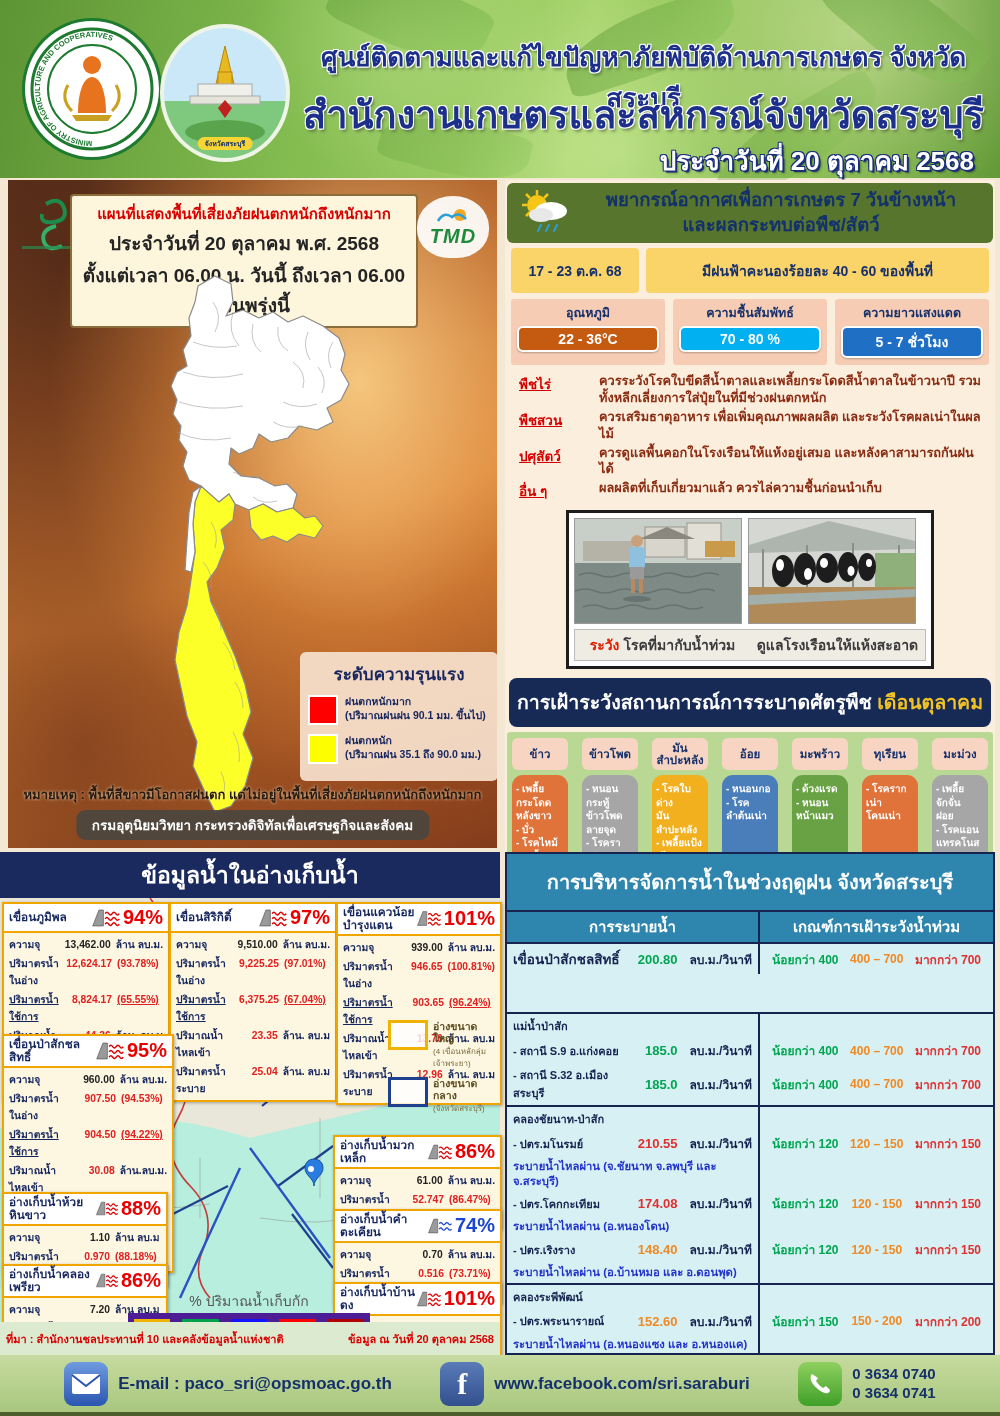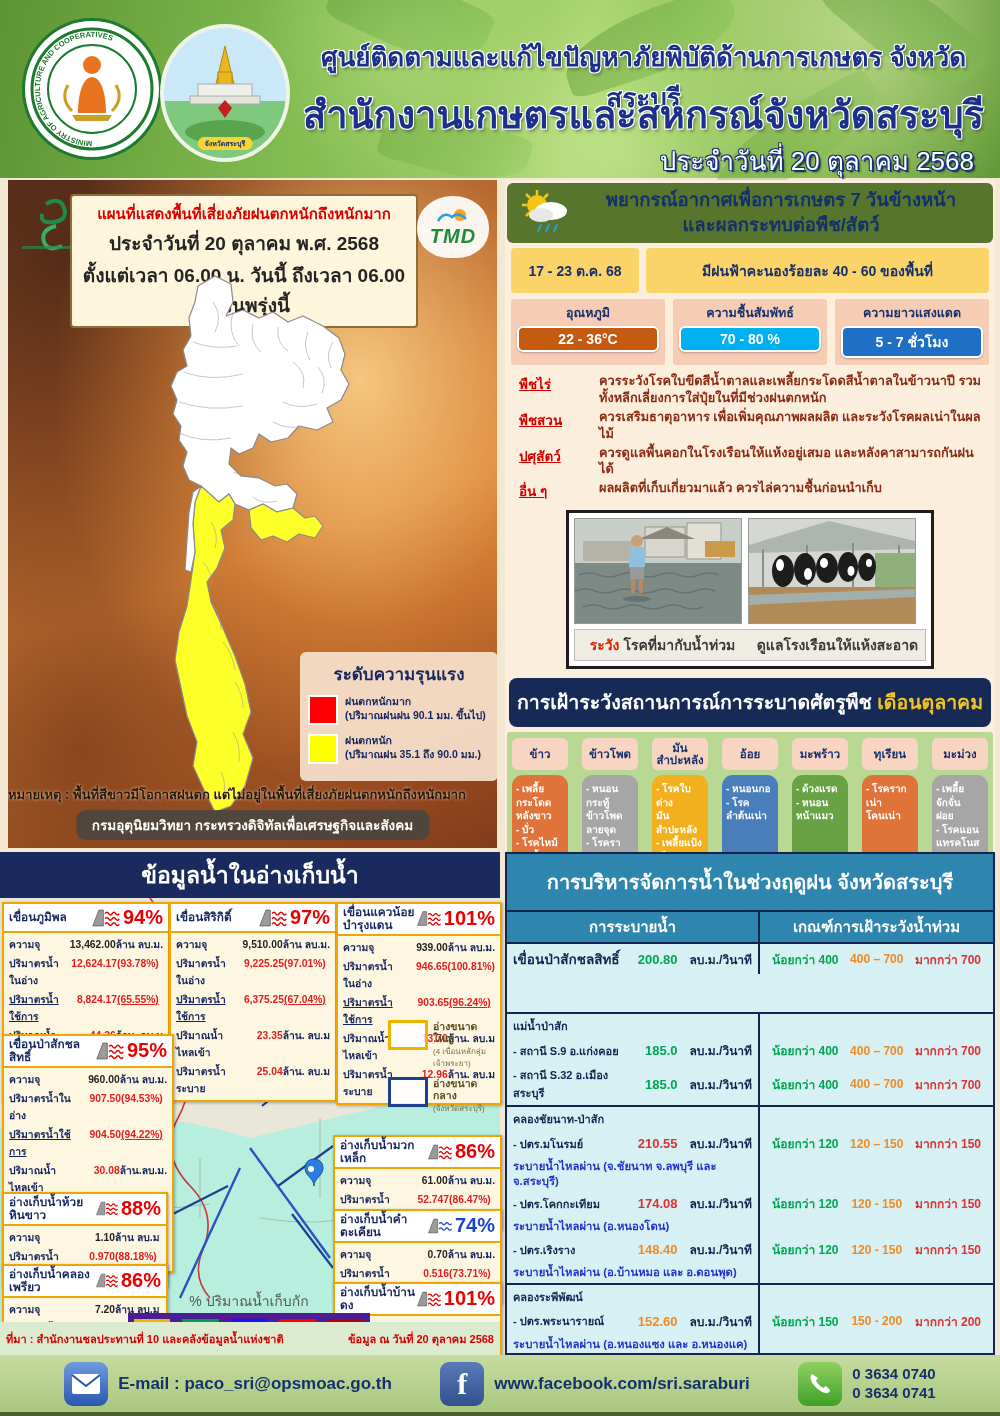--- a/index.html
+++ b/index.html
@@ -13,41 +13,41 @@
     linear-gradient(100deg,#5d9434,#82bb4f 30%,#a8d46e 58%,#7fb647 82%,#639a37)}
   .leaf{position:absolute;border-radius:65% 12% 60% 12%;opacity:.45;background:linear-gradient(135deg,#4e8a28,#8cc95a)}
   .seal{position:absolute;border-radius:50%;display:flex;align-items:center;justify-content:center}
   .seal1{left:22px;top:18px;width:134px;height:136px;background:#fff;border:3px solid #1d7a2e}
   .seal2{left:160px;top:24px;width:122px;height:130px;background:linear-gradient(#cbe8f8 56%,#7fc97f 56%);border:4px solid #eef5e6;overflow:hidden}
   .seal2 .ribbon{position:absolute;bottom:8px;left:50%;transform:translateX(-50%);background:#f6d535;color:#16306b;font-size:7px;font-weight:bold;padding:1px 7px;border-radius:8px;white-space:nowrap}
   .htitle{position:absolute;left:295px;right:8px;text-align:center;font-weight:bold;color:#1c2f8a;
     text-shadow:-1px -1px 0 #fff,1px -1px 0 #fff,-1px 1px 0 #fff,1px 1px 0 #fff,2px 3px 3px rgba(40,40,40,.45)}
   .t1{top:36px;font-size:26px}
   .t2{top:84px;font-size:38px}
-  .t3{position:absolute;right:26px;top:140px;font-size:26px;font-weight:normal;color:#fff;
+  .t3{position:absolute;right:26px;top:140px;font-size:26px;font-weight:bold;color:#fff;
     text-shadow:-1px -1px 0 #1a2f7a,1px -1px 0 #1a2f7a,-1px 1px 0 #1a2f7a,2px 2px 0 #1a2f7a,3px 3px 2px rgba(0,0,0,.3)}
 
   
   .rainp{position:absolute;left:8px;top:180px;width:489px;height:668px;overflow:hidden;background:
     radial-gradient(ellipse at 72% 30%, rgba(255,214,140,.85), rgba(250,160,70,.3) 38%, transparent 62%),
     radial-gradient(ellipse at 12% 12%, rgba(70,35,20,.75), transparent 45%),
     radial-gradient(ellipse at 90% 85%, rgba(140,60,25,.6), transparent 50%),
     radial-gradient(ellipse at 15% 85%, rgba(110,50,25,.7), transparent 55%),
     linear-gradient(160deg,#6b3a20 0%,#a85a28 28%,#e08838 55%,#c06c2a 78%,#7a3c1e 100%)}
   .mapbox{position:absolute;left:62px;top:14px;width:332px;background:#fdf5dc;border:2px solid #8a6d3b;border-radius:4px;padding:6px 6px;text-align:center}
   .mapbox .l1{color:#d80000;font-weight:bold;font-size:15px}
   .mapbox .l2,.mapbox .l3{color:#242424;font-weight:bold;font-size:19px;margin-top:2px}
   .tmdlogo{position:absolute;right:8px;top:16px;width:72px;height:62px;background:rgba(255,255,255,.92);border-radius:50% 50% 45% 45%;display:flex;flex-direction:column;align-items:center;justify-content:center}
   .tmdlogo .txt{font-size:20px;font-weight:bold;font-style:italic;color:#1f8a3c;letter-spacing:1px}
   .maplegend{position:absolute;left:292px;top:472px;width:182px;background:rgba(247,226,206,.92);border-radius:6px;padding:8px 8px}
   .maplegend .lt{color:#17265e;font-weight:bold;font-size:17px;text-align:center;margin-bottom:8px}
   .lgrow{display:flex;align-items:flex-start;margin-bottom:9px}
   .lgrow .sw{width:26px;height:26px;border:2px solid #fff;margin-right:7px;flex:none}
   .lgrow .tx{color:#17265e;font-weight:bold;font-size:10.5px;line-height:1.3}
-  .mapnote{position:absolute;left:0;right:0;top:604px;color:#26190c;font-weight:bold;font-size:13px;text-shadow:0 0 3px rgba(255,230,200,.9)}
+  .mapnote{position:absolute;left:0;right:0;top:604px;text-align:center;color:#26190c;font-weight:bold;font-size:13px;text-shadow:0 0 3px rgba(255,230,200,.9)}
   .mapcredit{position:absolute;left:50%;transform:translateX(-50%);top:630px;background:rgba(72,70,64,.88);color:#fff;font-weight:bold;font-size:13.5px;padding:4px 16px;border-radius:9px;white-space:nowrap}
 
   
   .fcp{position:absolute;left:505px;top:180px;width:490px;height:672px;background:#fceedd}
   .fcbar{margin:3px 2px 0 2px;background:#57752d;border-radius:6px;height:60px;display:flex;align-items:center;padding:0 8px}
   .fcbar .tt{flex:1;text-align:center;color:#12306b;font-weight:bold;font-size:18.5px;line-height:1.35}
   .yrow{display:flex;gap:7px;margin:5px 6px 0 6px}
   .ybox{background:#fbd469;border-radius:4px;color:#17306b;font-weight:bold;font-size:14px;display:flex;align-items:center;justify-content:center;height:45px}
   .ybox.b1{width:128px;flex:none}.ybox.b2{flex:1}
   .srow{display:flex;gap:8px;margin:6px 6px 0 6px}
@@ -80,21 +80,21 @@
   .dcard{position:absolute;background:#fff;border:2px solid #f0a500;box-shadow:1px 1px 3px rgba(0,0,0,.3)}
   .dhead{display:flex;align-items:center;padding:2px 5px;border-bottom:2px solid #f0a500;background:#fff}
   .dname{color:#16265e;font-weight:bold;font-size:11.8px;flex:1;line-height:1.1}
   .dpct{color:#ea0000;font-weight:800;font-size:20px;margin-left:2px}
   .dpct.blue{color:#1b46d1}
   .dbody{background:#fdf6e0;padding:2px 0}
   .drow{display:flex;align-items:baseline;padding:1px 5px;font-size:10.3px;font-weight:bold}
   .drow .lbl{color:#15265e;flex:1}
   .drow .val{color:#e02020;text-align:right;min-width:48px}
   .drow .val.dark{color:#222}
-  .drow .unit{color:#15265e;min-width:46px}
+  .drow .unit{color:#15265e;margin-left:5px;min-width:46px}
   .u{text-decoration:underline}
   .rlegend{position:absolute;left:388px;top:168px;width:110px}
   .rlegend .e{display:flex;align-items:flex-start;margin-bottom:8px}
   .rlegend .bx{width:34px;height:24px;background:rgba(255,255,255,.8);margin-right:5px;flex:none}
   .rlegend .b1{border:3px solid #f0b400}.rlegend .b2{border:3px solid #1f3f8f}
   .rlegend .tx{font-size:10.5px;font-weight:bold;color:#5a4a1e;line-height:1.15}
   .rlegend .tx small{font-weight:normal;font-size:8px;color:#7a6a3e}
   .scale{position:absolute;left:128px;top:438px;width:242px}
   .scale .stt{text-align:center;color:#555;font-size:14px;margin-bottom:1px}
   .scale .cells,.scale .labs{display:flex}

